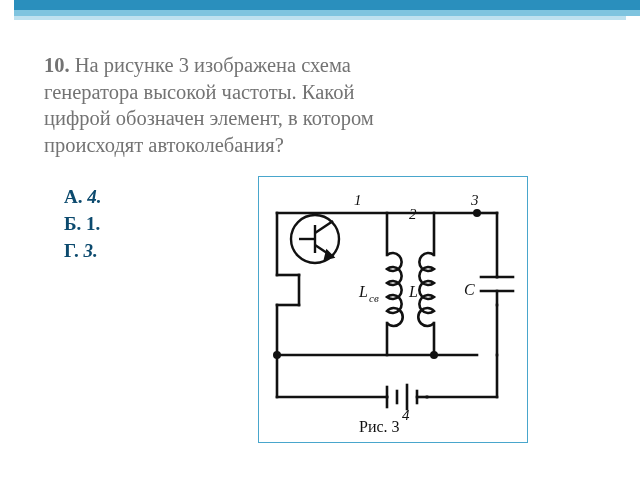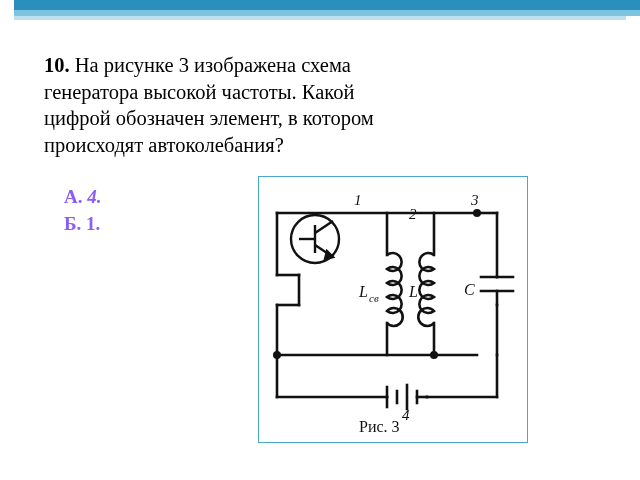--- a/index.html
+++ b/index.html
@@ -83,21 +83,21 @@
     top: 26px;
     width: 640px;
     height: 454px;
   }
 
   .question {
     position: absolute;
     left: 44px;
     top: 26px;
     width: 380px;
-    color: #000000;
+    color: #737373;
     font-size: 20.5px;
     line-height: 1.30;
     font-family: "Liberation Serif", serif;
   }
   .q-num {
     font-weight: bold;
   }
   .q-text {
     font-weight: normal;
   }
@@ -105,21 +105,21 @@
     display: inline;
   }
 
   .answers {
     position: absolute;
     left: 64px;
     top: 158px;
     width: 220px;
     font-size: 19px;
     line-height: 1.42;
-    color: #8b5cf6;
+    color: #0c4a6e;
   }
   .answers .ans {
     white-space: nowrap;
   }
   .answers .letter {
     font-weight: bold;
   }
   .answers .val {
     font-weight: bold;
     font-style: italic;
@@ -165,20 +165,24 @@
     </div>
 
     <div class="answers">
       <div class="ans">
         <span class="letter">А.</span>
         <span class="val">4.</span>
       </div>
       <div class="ans">
         <span class="letter">Б.</span>
         <span class="val-plain">1.</span>
+      </div>
+      <div class="ans">
+        <span class="letter">Г.</span>
+        <span class="val">3.</span>
       </div>
     </div>
 
     <div class="figure">
       <svg width="268" height="265" viewBox="0 0 268 265" xmlns="http://www.w3.org/2000/svg">
         <g fill="none" stroke="#111111" stroke-width="2.6" stroke-linecap="square">
 
           <path d="M18,36 L218,36"></path>
 
           <path d="M18,36 L18,98"></path>

